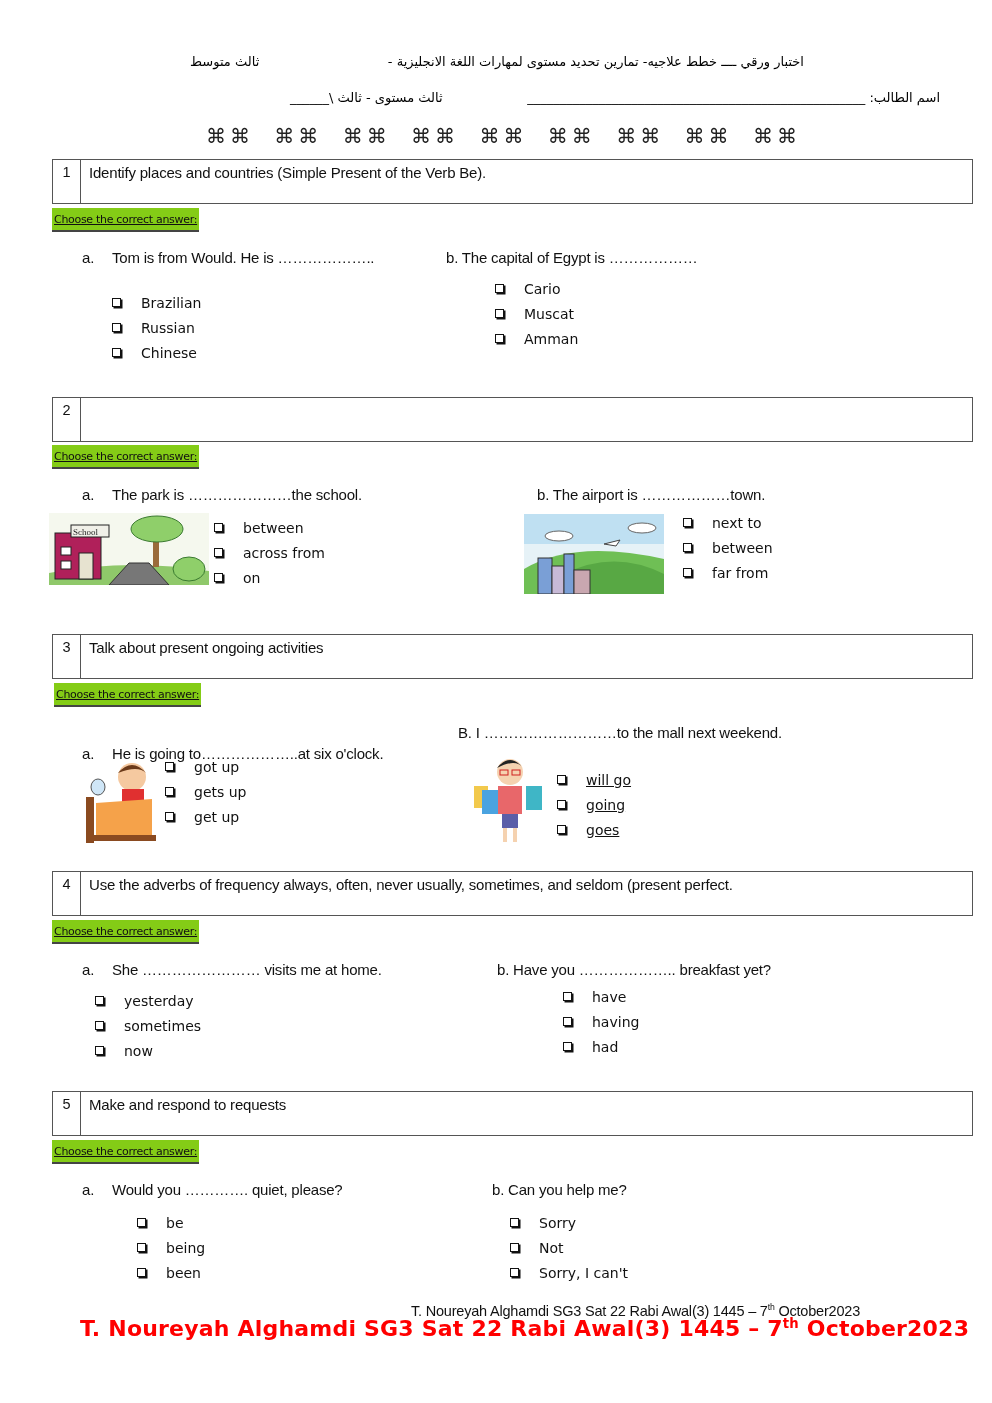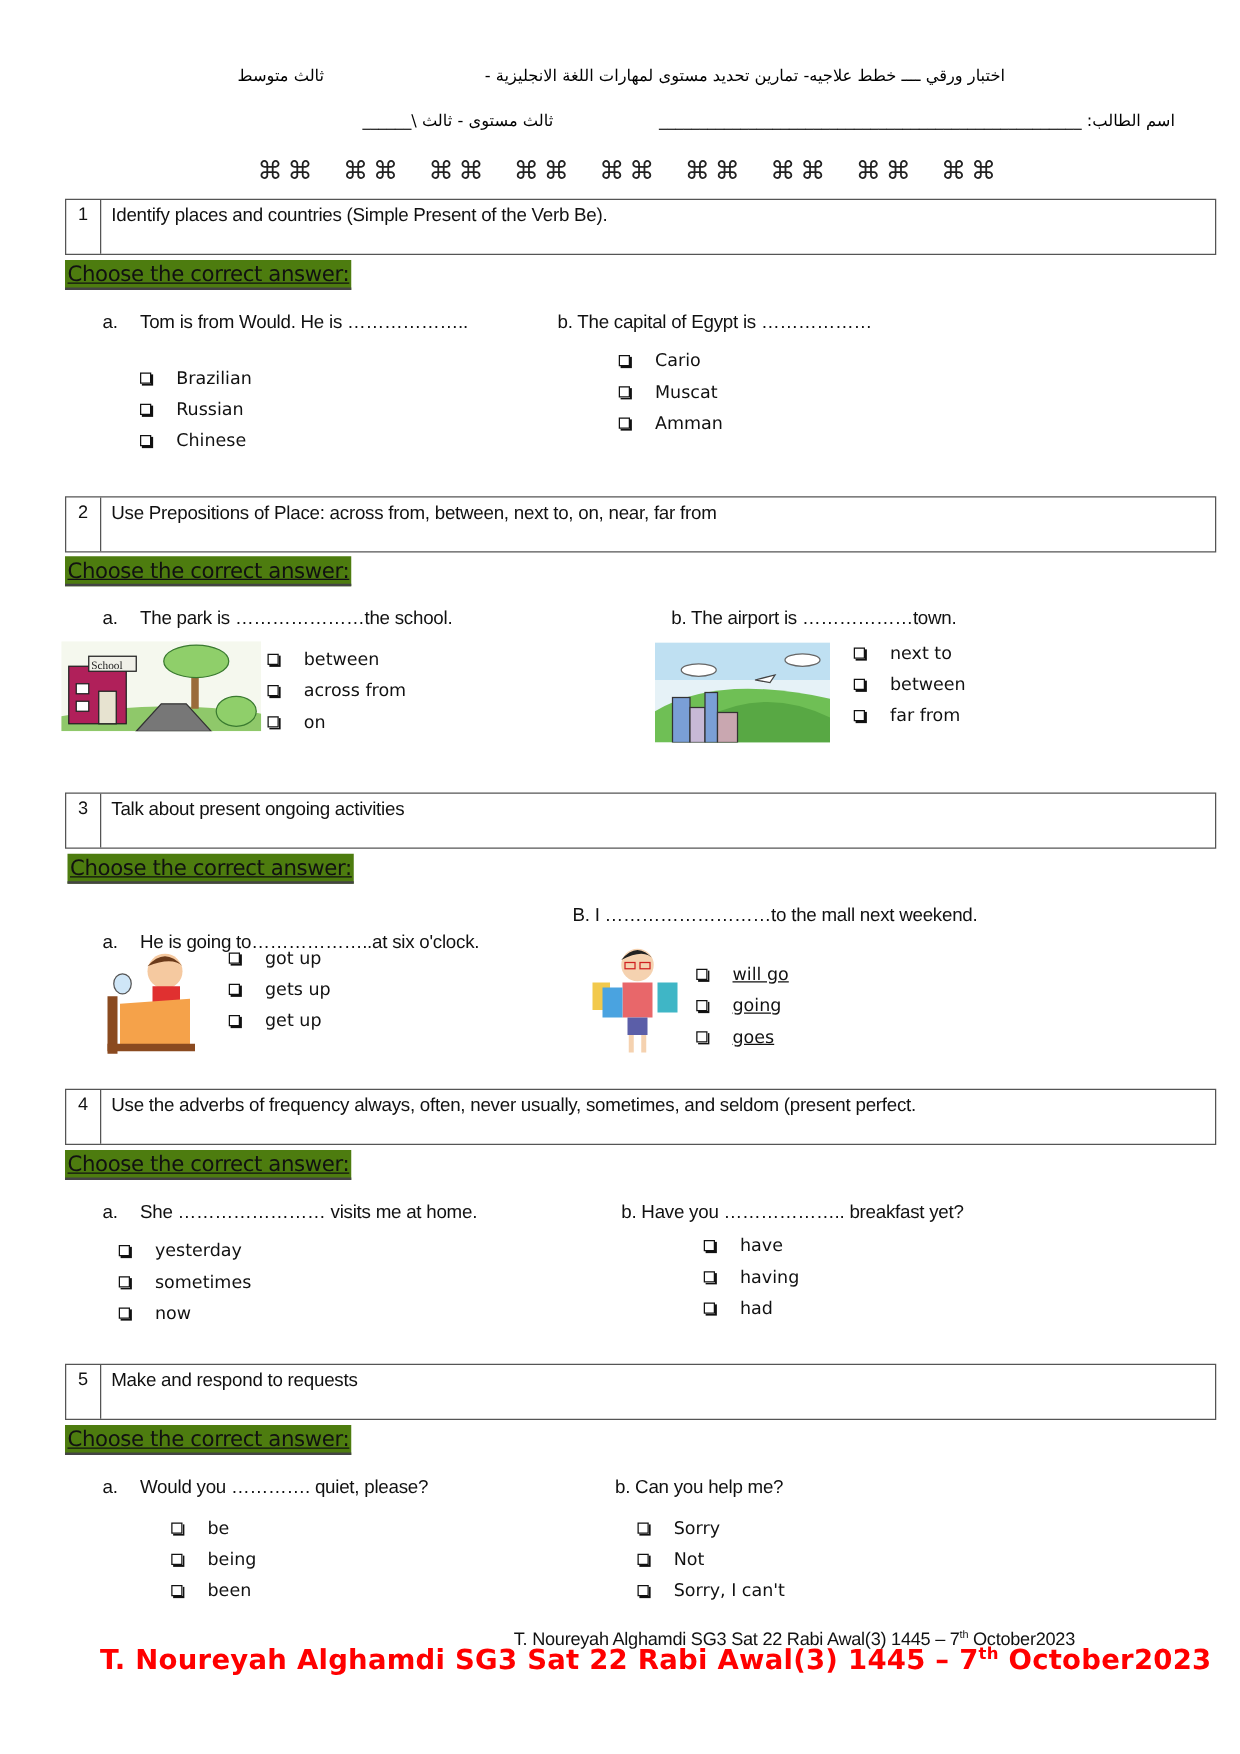--- a/index.html
+++ b/index.html
@@ -9,21 +9,21 @@
   .arabic { position: absolute; direction: rtl; font-family: "DejaVu Sans", sans-serif; font-size: 13px; color: #000000; white-space: nowrap; }
 
   .ornaments { position: absolute; left: 206px; top: 124px; font-family: "DejaVu Sans", sans-serif; font-size: 20px; letter-spacing: 4px; color: #222; white-space: nowrap; }
   .ornaments span { display: inline-block; }
   .ornaments .gap { width: 10px; }
 
   .obj-box { position: absolute; left: 52px; width: 921px; height: 45px; border: 1px solid #555; box-sizing: border-box; display: flex; }
   .obj-num { width: 27px; border-right: 1px solid #555; text-align: center; font-size: 14.5px; padding-top: 4px; font-family: "Liberation Sans Narrow", "Liberation Sans", sans-serif; }
   .obj-text { padding: 4px 8px; font-size: 15px; font-family: "Liberation Sans", sans-serif; letter-spacing: -0.2px; }
 
-  .choose { position: absolute; left: 52px; height: 24px; background: #4d7c0f; padding: 0 2px; font-family: "DejaVu Sans", sans-serif; font-size: 17px; text-decoration: underline; color: #111; line-height: 24px; border-bottom: 2px solid #444; box-sizing: border-box; letter-spacing: -0.3px; }
+  .choose { position: absolute; left: 52px; height: 24px; background: #84cc16; padding: 0 2px; font-family: "DejaVu Sans", sans-serif; font-size: 11px; text-decoration: underline; color: #111; line-height: 24px; border-bottom: 2px solid #444; box-sizing: border-box; letter-spacing: -0.3px; }
 
   .q { position: absolute; font-size: 15px; white-space: nowrap; letter-spacing: -0.2px; }
   .q .lbl { display: inline-block; width: 30px; }
 
   .opts { position: absolute; list-style: none; margin: 0; padding: 0; }
   .opts li { height: 25px; display: flex; align-items: center; font-family: "DejaVu Sans", sans-serif; font-size: 14px; text-align: center; }
   .box { width: 9px; height: 9px; border: 1.5px solid #111; box-shadow: 1.5px 1.5px 0 #111; margin-right: 20px; box-sizing: border-box; flex: none; }
 
   .pic { position: absolute; }
 
@@ -82,21 +82,20 @@
       <span>Muscat</span>
     </li>
   <li>
       <span class="box"></span>
       <span>Amman</span>
     </li>
 </ul>
 
 <div class="obj-box" style="top:397px;">
   <div class="obj-num">2</div>
-  <div class="obj-text">Use Prepositions of Place: across from, between, next to, on, near, far from</div>
 </div>
 <div class="choose" style="top:445px;">Choose the correct answer:</div>
 <div class="q" style="left:82px; top:486px;"><span class="lbl">a.</span><span>The park is …………………the school.</span></div>
 <div class="q" style="left:537px; top:486px;">b. The airport is ………………town.</div>
 
 <svg class="pic" style="left:49px; top:513px;" width="160" height="72" viewBox="0 0 160 72">
   <rect x="0" y="0" width="160" height="72" fill="#f5f8ee"></rect>
   <path d="M0 60 Q80 45 160 58 L160 72 L0 72Z" fill="#8fc86a"></path>
   <rect x="6" y="20" width="46" height="46" fill="#b0205a" stroke="#222"></rect>
   <rect x="22" y="12" width="38" height="12" fill="#f0f0e8" stroke="#222"></rect>
@@ -162,21 +161,21 @@
 
 <svg class="pic" style="left:82px; top:757px;" width="76" height="88" viewBox="0 0 76 88">
   <circle cx="50" cy="20" r="14" fill="#f5c9a0"></circle>
   <path d="M36 16 Q50 0 64 16 Q56 8 36 16Z" fill="#6b3a1a"></path>
   <rect x="40" y="32" width="22" height="18" fill="#e03030"></rect>
   <ellipse cx="16" cy="30" rx="7" ry="8" fill="#cfe6f7" stroke="#555"></ellipse>
   <path d="M14 46 L70 42 L70 80 L14 80Z" fill="#f5a24a"></path>
   <rect x="4" y="40" width="8" height="46" fill="#8a4a20"></rect>
   <rect x="4" y="78" width="70" height="6" fill="#8a4a20"></rect>
 </svg>
-<ul class="opts" style="left:183px; top:754px;">
+<ul class="opts" style="left:165px; top:754px;">
   <li>
       <span class="box"></span>
       <span>got up</span>
     </li>
   <li>
       <span class="box"></span>
       <span>gets up</span>
     </li>
   <li>
       <span class="box"></span>

